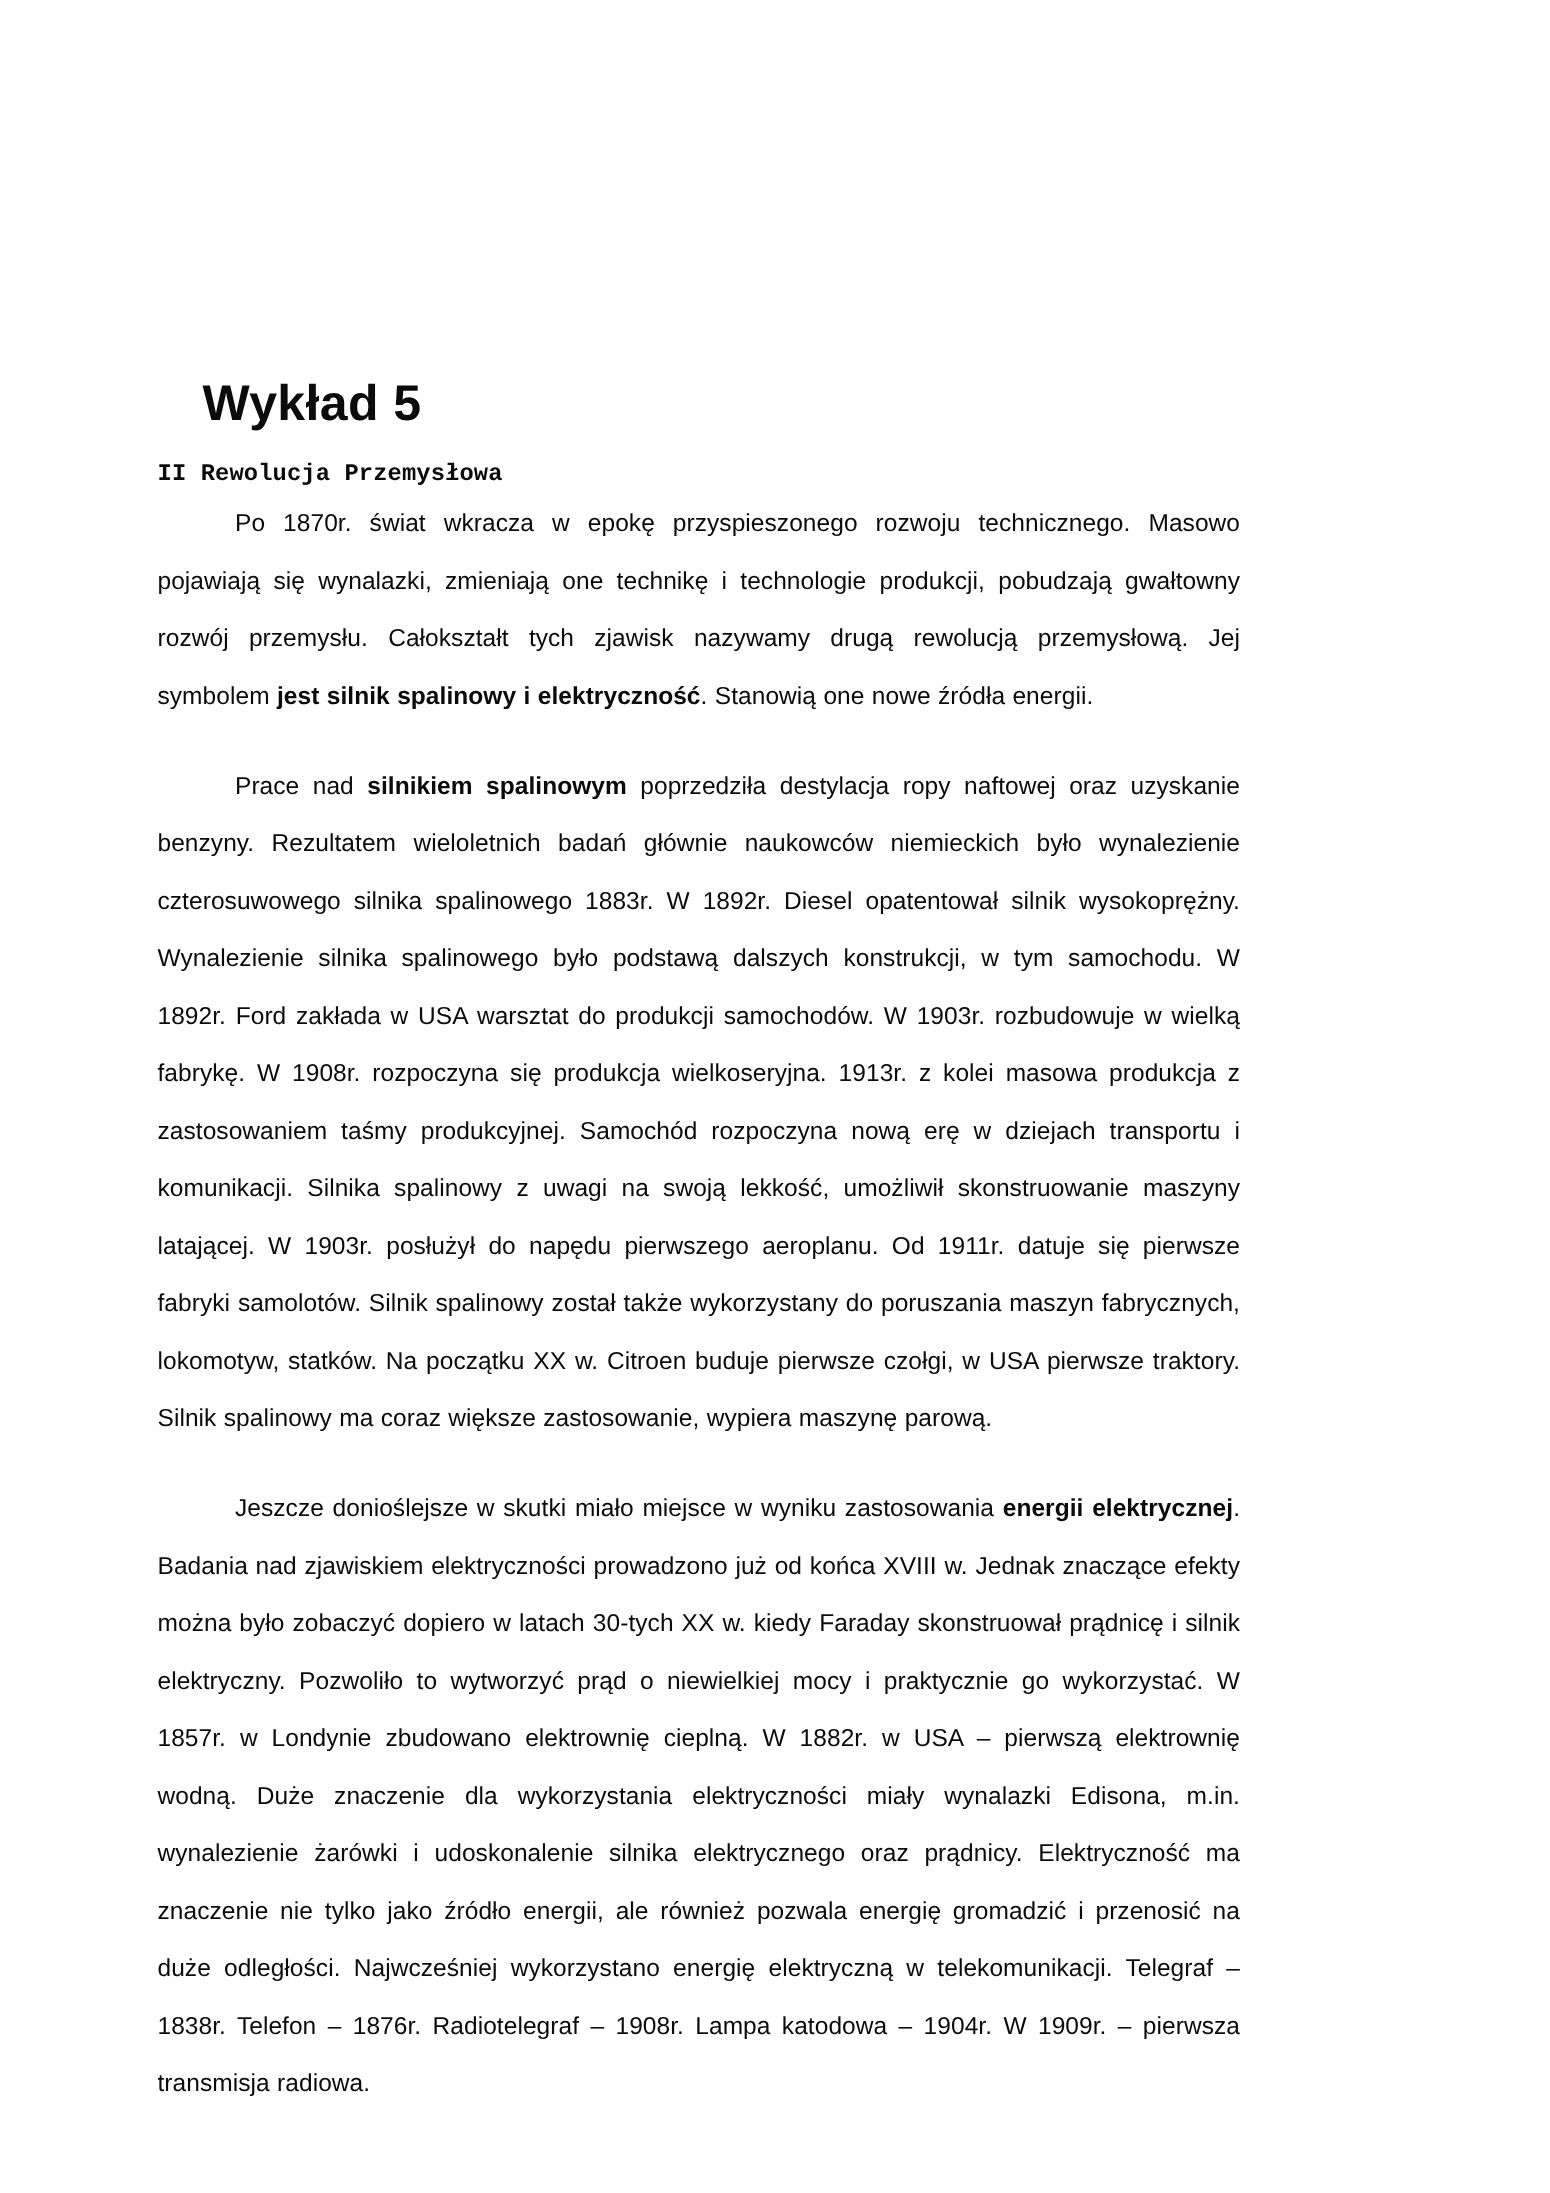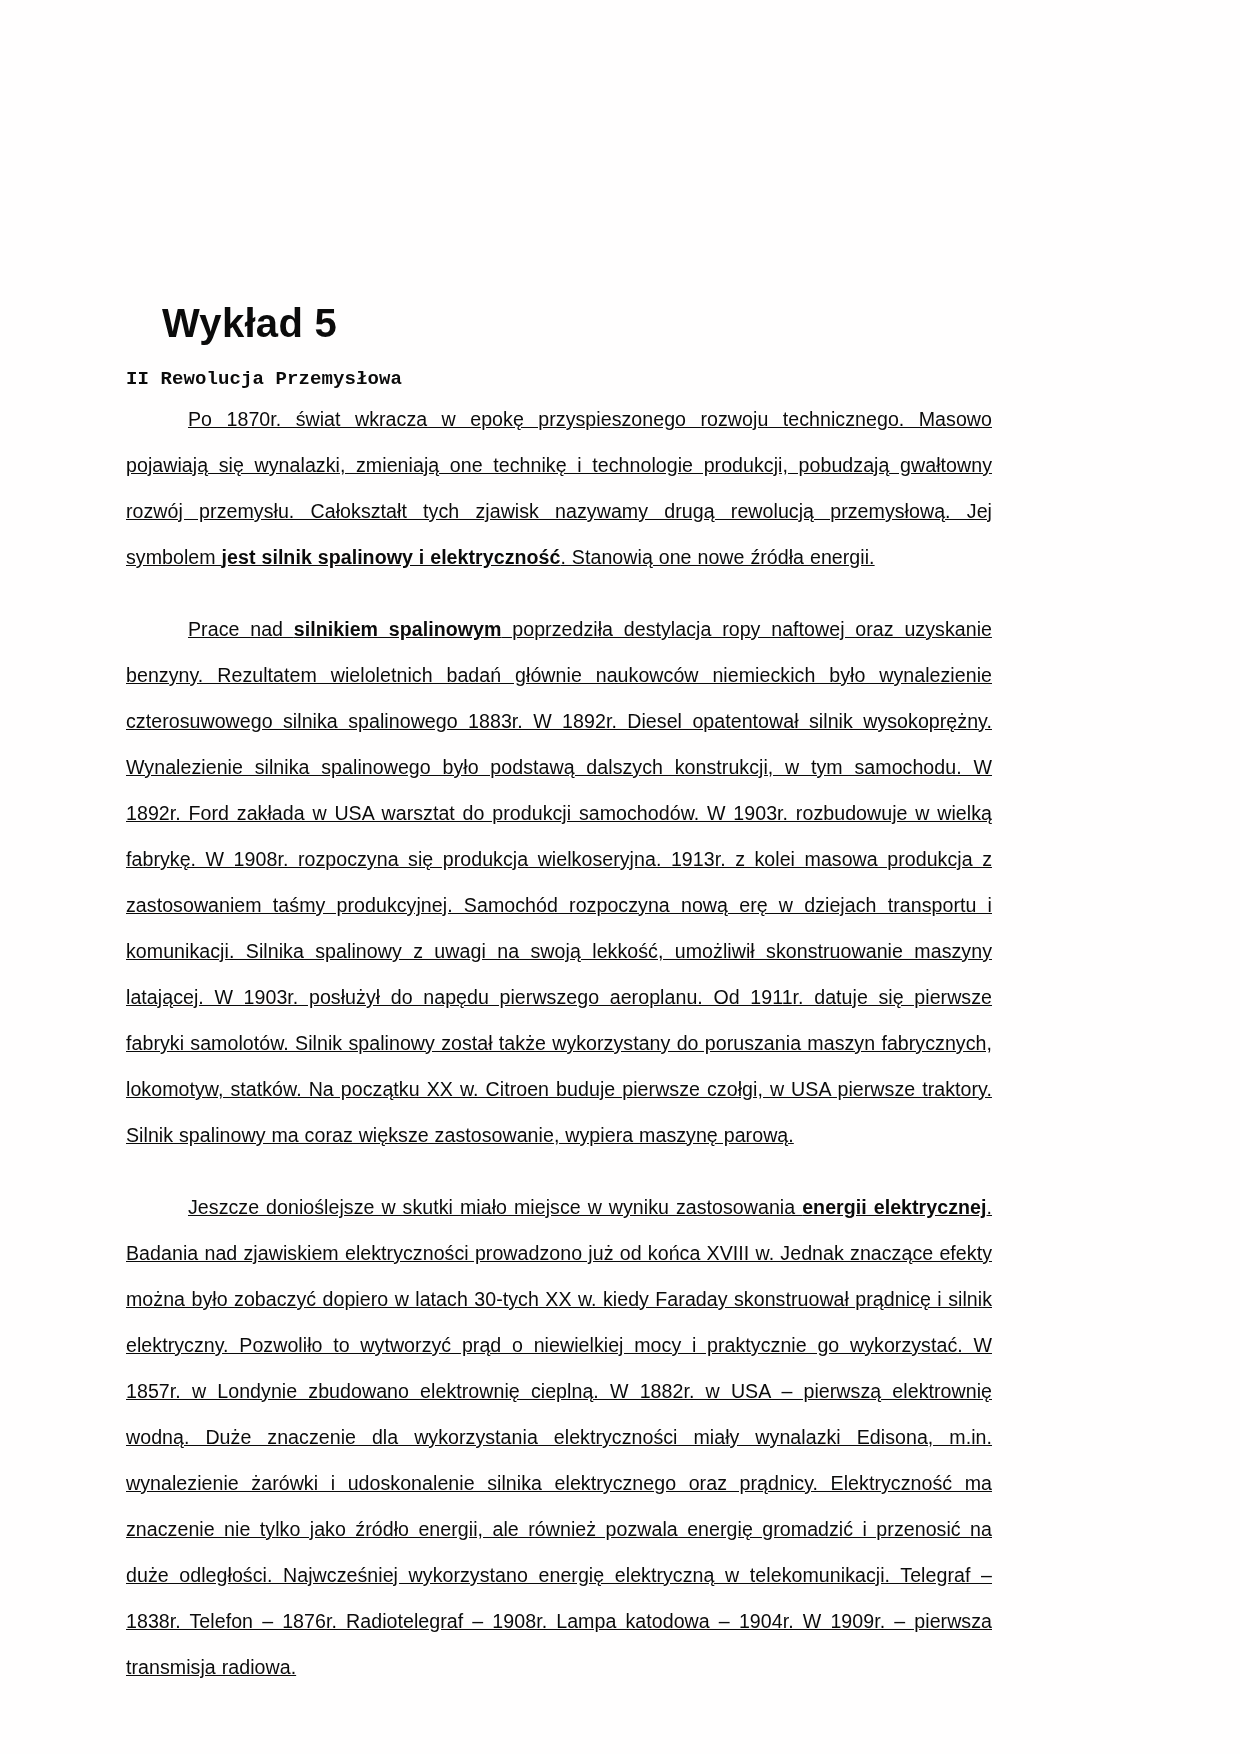--- a/index.html
+++ b/index.html
@@ -88,21 +88,20 @@
     margin: 0 0 26px 0;
     font-size: 19.6px;
     line-height: 46px;
     text-align: justify;
     text-justify: inter-word;
     letter-spacing: 0.05px;
     word-spacing: 0.4px;
   }
   p.para.indent {
     text-indent: 62px;
-    text-decoration: underline;
   }
   p.para b { font-weight: bold; }
 </style>
 </head>
 <body style="color: rgb(11, 11, 11);">
 
 <div class="page" style="background: rgb(255, 254, 254);">
 
 
   <h1 class="doc-title">Wykład 5</h1>

